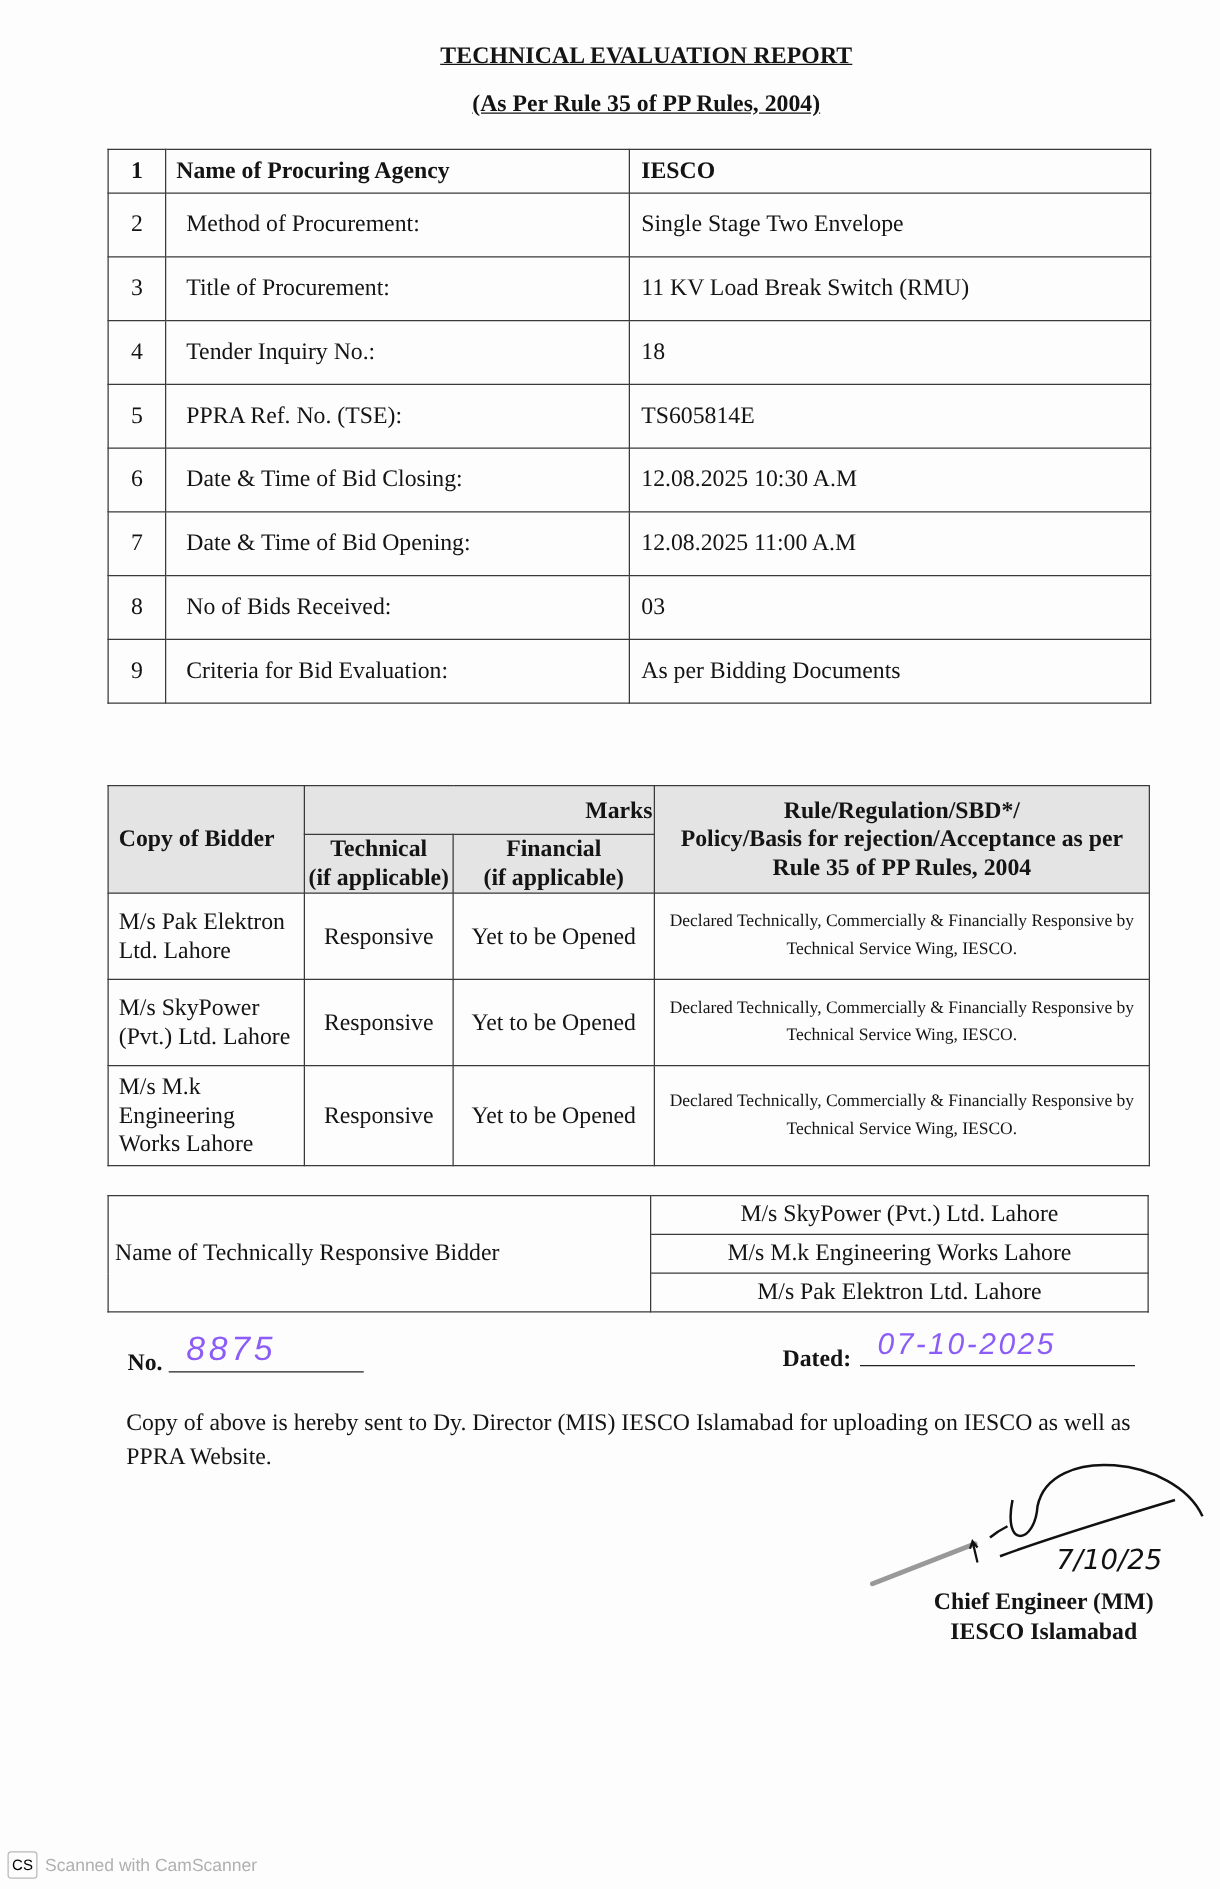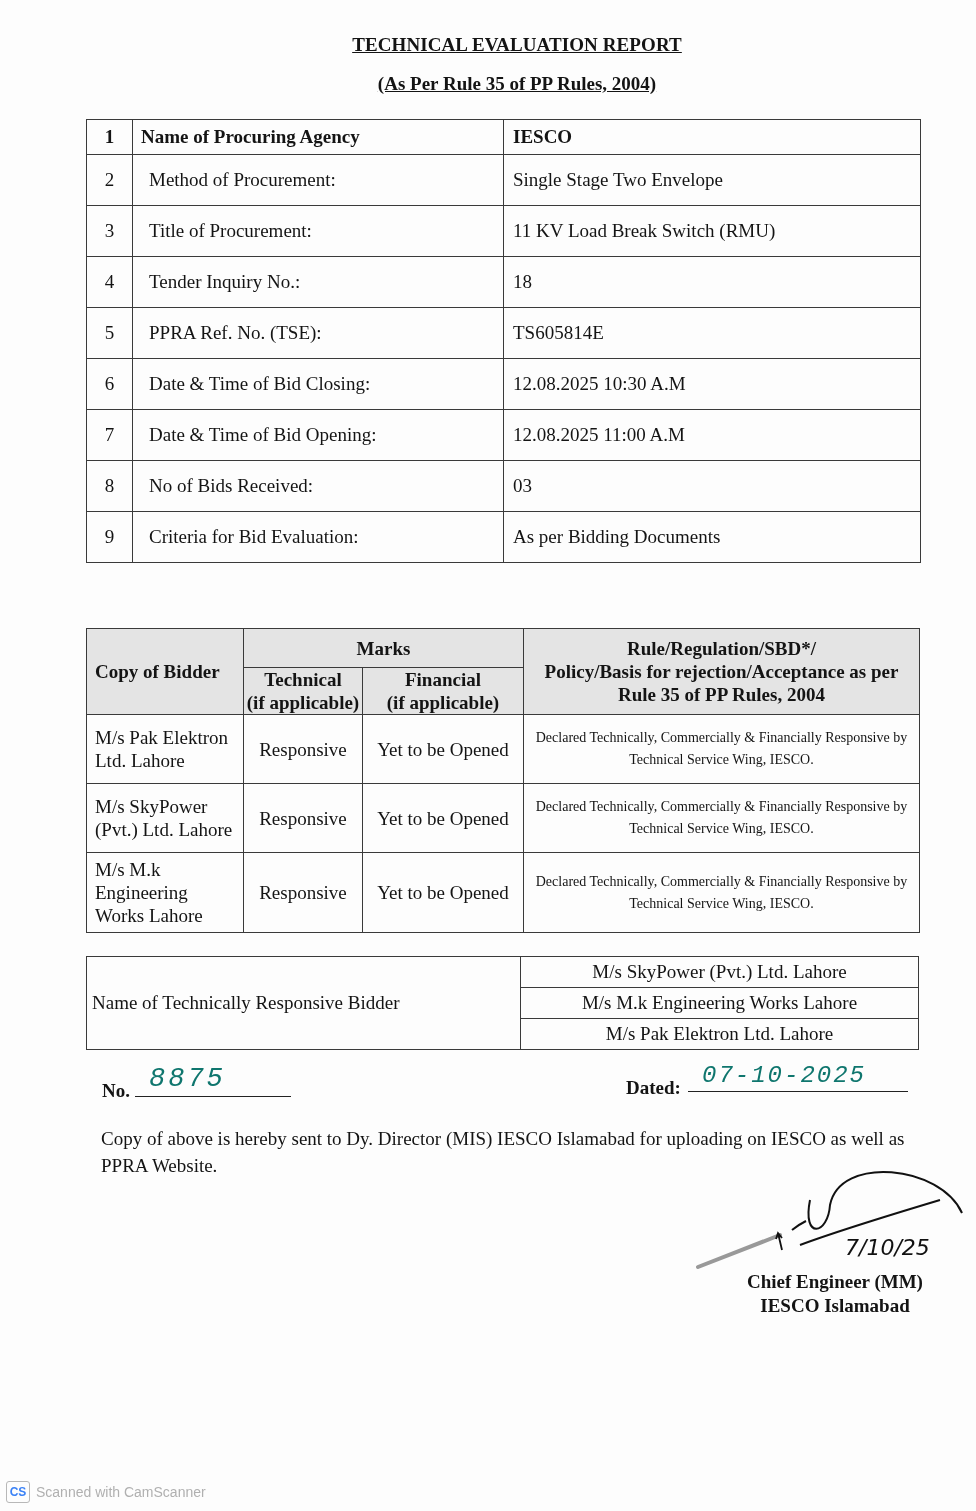--- a/index.html
+++ b/index.html
@@ -24,41 +24,41 @@
   #summary td.num { width: 45px; text-align: center; padding: 0; }
   #summary td.label { width: 344px; padding-left: 16px; }
   #summary td.value { padding-left: 9px; }
   #summary tr.r1 td { height: 34px; }
   #summary tr.rn td { height: 50px; }
   #summary tr.r10 td { height: 30px; }
   .bold { font-weight: bold; }
 
   
   #bidders { left: 86px; top: 628px; width: 834px; font-size: 19px; }
-  #bidders th { background: #e4e4e4; font-weight: bold; line-height: 23px; }
+  #bidders th { background: #e4e4e4; font-weight: bold; line-height: 23px; text-align: right; }
   #bidders td { line-height: 23px; }
   #bidders .c-name { width: 145px; text-align: left; padding: 0 3px 0 8px; }
   #bidders .c-tech { width: 118px; text-align: center; padding: 0; }
   #bidders .c-fin { width: 160px; text-align: center; padding: 0; }
   #bidders .c-rule { text-align: center; padding: 0 6px; }
   #bidders td.c-rule { font-weight: normal; font-size: 14px; line-height: 22px; }
   #bidders td.c-name { padding-left: 8px; }
 
   
   #responsive { left: 86px; top: 956px; width: 833px; font-size: 19px; }
   #responsive td { height: 30px; padding: 0; }
   #responsive td.lbl { width: 428px; padding-left: 5px; }
   #responsive td.nm { text-align: center; }
 
   .ref-row { position: absolute; top: 1066px; font-size: 19px; font-weight: bold; }
   .no-label { left: 102px; top: 1080px; }
   .dated-label { left: 626px; top: 1077px; }
   .hand {
-    position: absolute; font-family: Liberation Mono, monospace; font-style: italic;
-    font-size: 27px; letter-spacing: 3px; color: #0f766e;
+    position: absolute; font-family: Liberation Sans, sans-serif; font-style: italic;
+    font-size: 27px; letter-spacing: 3px; color: #8b5cf6;
     border-bottom: 1.5px solid #222; padding: 0 6px 2px 14px;
   }
   .no-hand { left: 135px; top: 1064px; width: 136px; }
   .date-hand { left: 688px; top: 1062px; width: 200px; font-size: 24px; letter-spacing: 2px; }
 
   .copy-text {
     position: absolute; left: 101px; top: 1125px; width: 830px; font-size: 19px; line-height: 27px;
   }
   .sig-svg { position: absolute; left: 690px; top: 1155px; }
   .sig-name {
@@ -66,21 +66,21 @@
   }
   .sig1 { top: 1271px; }
   .sig2 { top: 1295px; }
 
   .camscanner {
     position: absolute; left: 6px; top: 1481px; display: flex; align-items: center; gap: 6px;
     font-family: "Liberation Sans", sans-serif; font-size: 14px; color: #b0b0b0;
   }
   .cs-logo {
     width: 22px; height: 20px; border: 1.5px solid #b8b8b8; border-radius: 3px;
-    font-weight: bold; font-size: 12px; display: flex; align-items: center; justify-content: center; color: #3b82f6;
+    font-weight: normal; font-size: 12px; display: flex; align-items: center; justify-content: center; color: #000000;
   }
 </style>
 </head>
 <body>
 
 <div class="title">TECHNICAL EVALUATION REPORT</div>
 <div class="subtitle">(As Per Rule 35 of PP Rules, 2004)</div>
 
 <table id="summary">
   <tbody>

